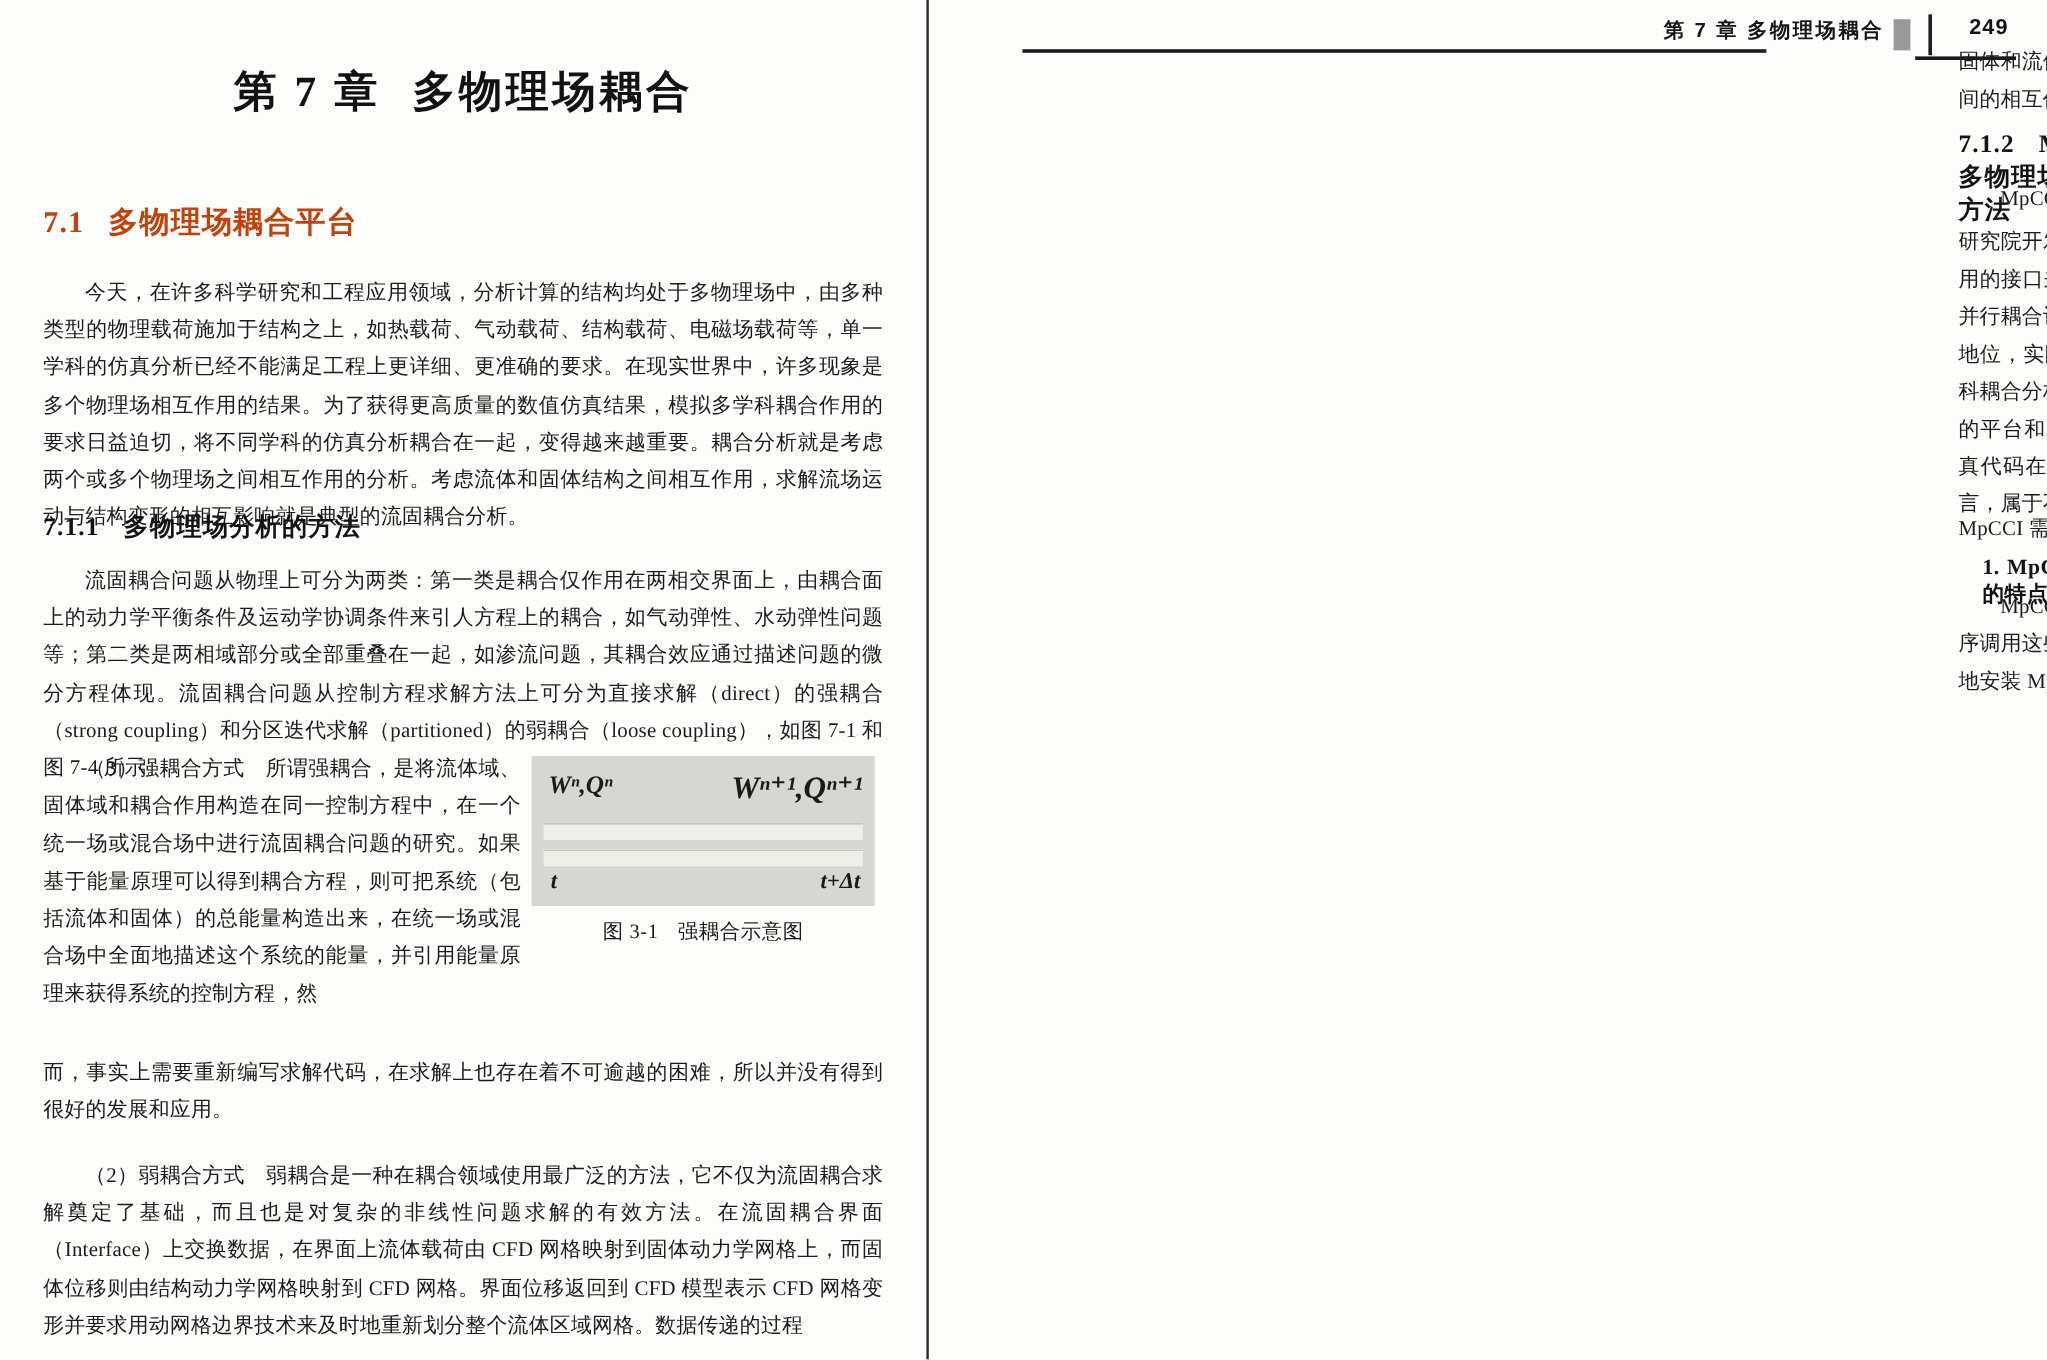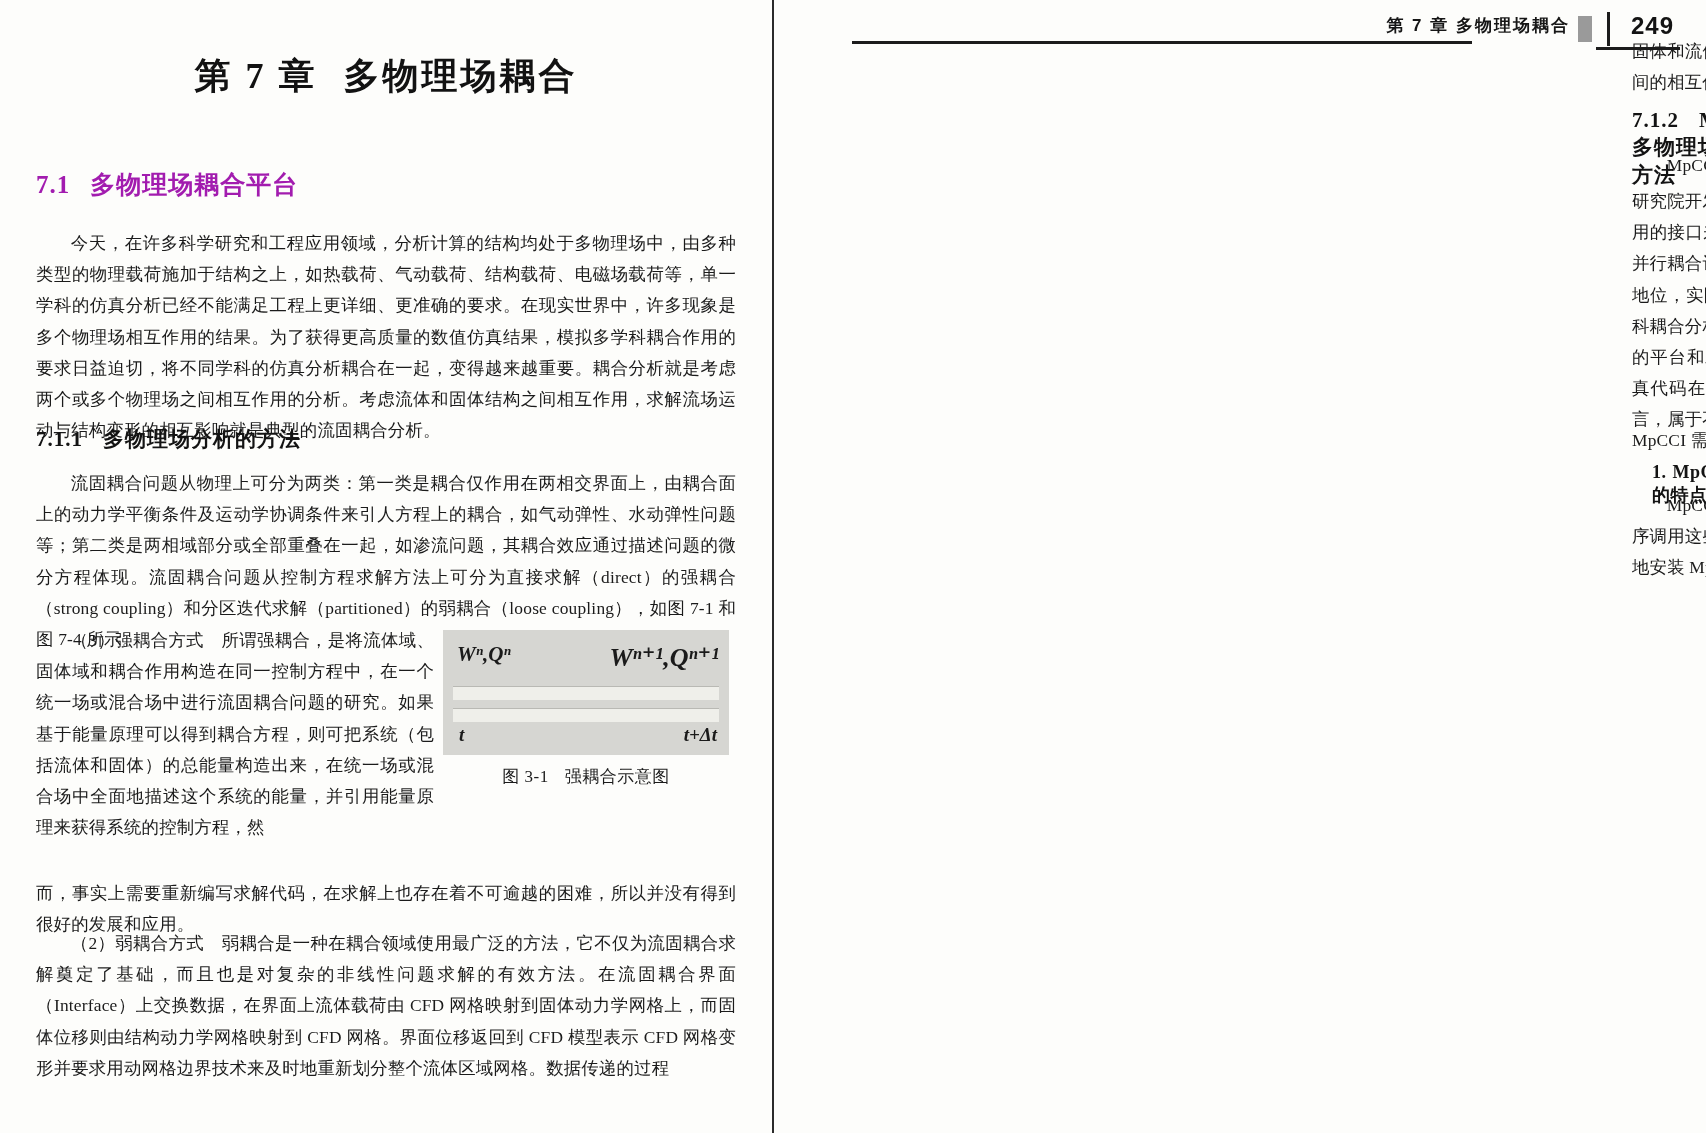--- a/index.html
+++ b/index.html
@@ -37,37 +37,37 @@
   .runhead .rh-mark{
     position:absolute;right:96px;top:8px;width:14px;height:26px;
     background:#9a9a9a;
   }
   .runhead .rh-bar{
     position:absolute;right:78px;top:4px;width:3px;height:34px;background:#1c1c1c;
   }
   .runhead .rh-page{
     position:absolute;right:14px;top:4px;
     font-family:"Liberation Sans","DejaVu Sans",sans-serif;
-    font-weight:bold;font-size:24px;color:#131313;letter-spacing:1px;
+    font-weight:bold;font-size:18px;color:#131313;letter-spacing:1px;
   }
   .runhead .rh-underline{
     position:absolute;right:8px;top:39px;width:84px;height:3px;background:#1c1c1c;
   }
 
   
   .chapter-title{
     position:absolute;left:0;width:772px;top:52px;
     text-align:center;
     font-family:"Liberation Serif","DejaVu Serif",serif;
     font-weight:bold;font-size:36px;letter-spacing:3px;color:#121212;
   }
   .chapter-title .num{margin-right:26px;}
   .h2{
     font-family:"Liberation Serif","DejaVu Serif",serif;
-    font-weight:bold;font-size:25px;color:#a21caf;letter-spacing:1px;
+    font-weight:bold;font-size:25px;color:#c2410c;letter-spacing:1px;
   }
   .h3{
     font-family:"Liberation Serif","DejaVu Serif",serif;
     font-weight:bold;font-size:21px;color:#131313;letter-spacing:1px;
   }
   .h4{
     font-family:"Liberation Serif","DejaVu Serif",serif;
     font-weight:bold;font-size:18px;color:#131313;letter-spacing:0.5px;
   }
   .h2 .sec,.h3 .sec{margin-right:20px;}
@@ -86,21 +86,21 @@
 
   .abs{position:absolute;}
 
   
   #lp1{left:36px;top:228px;width:700px;}
   #lh311{left:36px;top:425px;}
   #lp2{left:36px;top:468px;width:700px;}
   #lp3-wrap{left:36px;top:625px;width:700px;}
   #lp3{width:398px;}
   #lp4{left:36px;top:878px;width:700px;}
-  #lp5{left:36px;top:928px;width:700px;}
+  #lp5{left:36px;top:964px;width:700px;}
 
   
   #fig71{
     position:absolute;left:443px;top:630px;width:286px;height:125px;
     background:linear-gradient(175deg,#cfcfcb 0%,#dedeo 40%,#d2d2ce 100%);
     background-color:#d6d6d2;
     overflow:hidden;
   }
   #fig71 .band{
     position:absolute;left:10px;right:10px;height:14px;background:#efefea;

